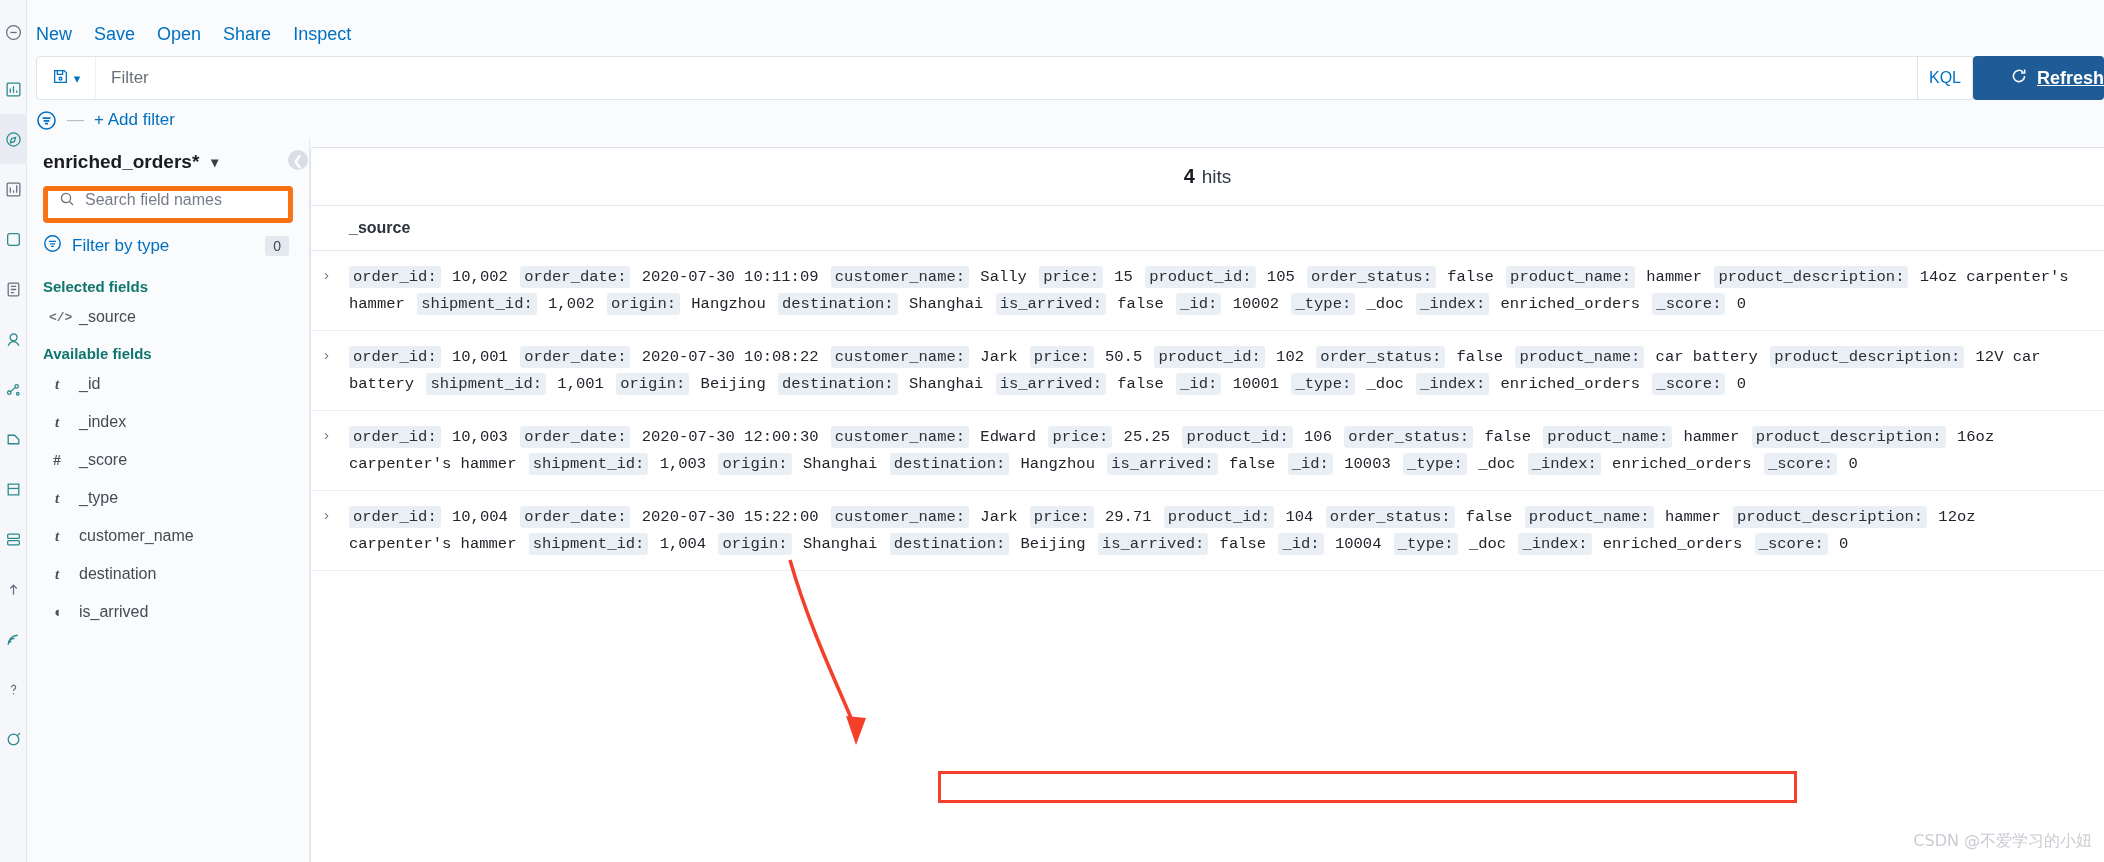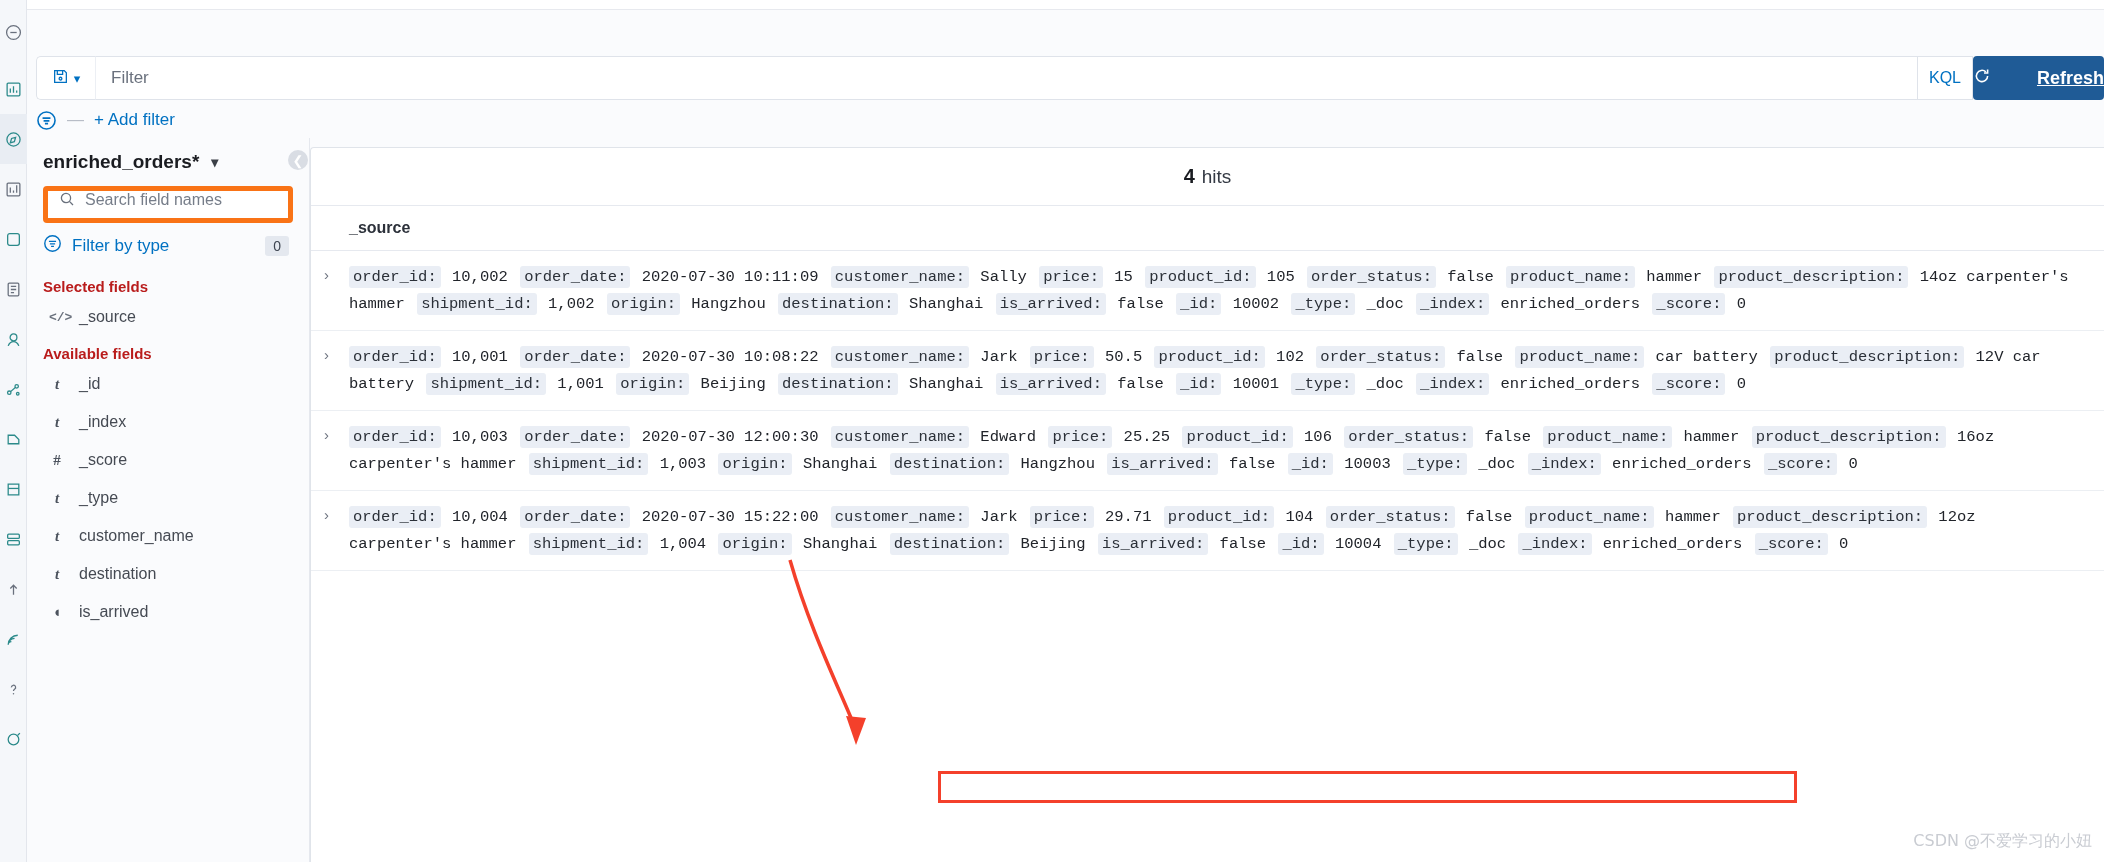--- a/index.html
+++ b/index.html
@@ -96,21 +96,21 @@
     border-left: none;
     background: #fff;
     display: flex; align-items: center; justify-content: center;
     color: #0071c2;
     font-size: 16px;
     cursor: pointer;
   }
   .q-refresh {
     width: 131px;
     background: #1f5b96;
-    display: flex; align-items: center; justify-content: space-between;
+    display: flex; align-items: center; justify-content: flex-end;
     gap: 9px;
     color: #ffffff;
     font-size: 18px;
     border-radius: 4px;
     cursor: pointer;
   }
   .q-refresh .lbl { text-decoration: underline; font-weight: 600; }
   .q-refresh svg { width: 18px; height: 18px; }
 
   
@@ -159,21 +159,21 @@
   }
   .filter-type svg { width: 19px; height: 19px; }
   .badge0 {
     position: absolute; right: 4px;
     background: #e4e8ef; color: #3d4450;
     border-radius: 3px;
     font-size: 14px;
     padding: 2px 8px;
   }
   .sec-title {
-    font-size: 15px; font-weight: bold; color: #b91c1c;
+    font-size: 15px; font-weight: bold; color: #0f766e;
     margin-top: 9px; margin-bottom: 3px;
   }
   .field-row {
     display: flex; align-items: center; gap: 14px;
     height: 38px;
     padding-left: 6px;
     cursor: pointer;
   }
   .f-type {
     width: 16px; text-align: center;
@@ -376,20 +376,29 @@
     </div>
     <div class="rail-icon teal">
       <svg viewBox="0 0 16 16" fill="none" stroke="currentColor" stroke-width="1.2">
           <circle cx="8" cy="8" r="5"></circle>
           <path d="M12 4l2-2"></path>
         </svg>
     </div>
   </div>
 
   <div class="topbar-strip"></div>
+  <div class="topbar">
+    <div class="menu-row">
+      <span class="menu-item">New</span>
+      <span class="menu-item">Save</span>
+      <span class="menu-item">Open</span>
+      <span class="menu-item">Share</span>
+      <span class="menu-item">Inspect</span>
+    </div>
+  </div>
 
   <div class="querybar">
     <div class="q-saved">
       <span>
         <svg viewBox="0 0 16 16" fill="none" stroke="currentColor" stroke-width="1.2">
             <path d="M2.5 2.5h9l2 2v9h-11z"></path>
             <path d="M5 2.5v3.5h5V2.5"></path>
             <circle cx="8" cy="10" r="1.3"></circle>
           </svg>
       </span>

